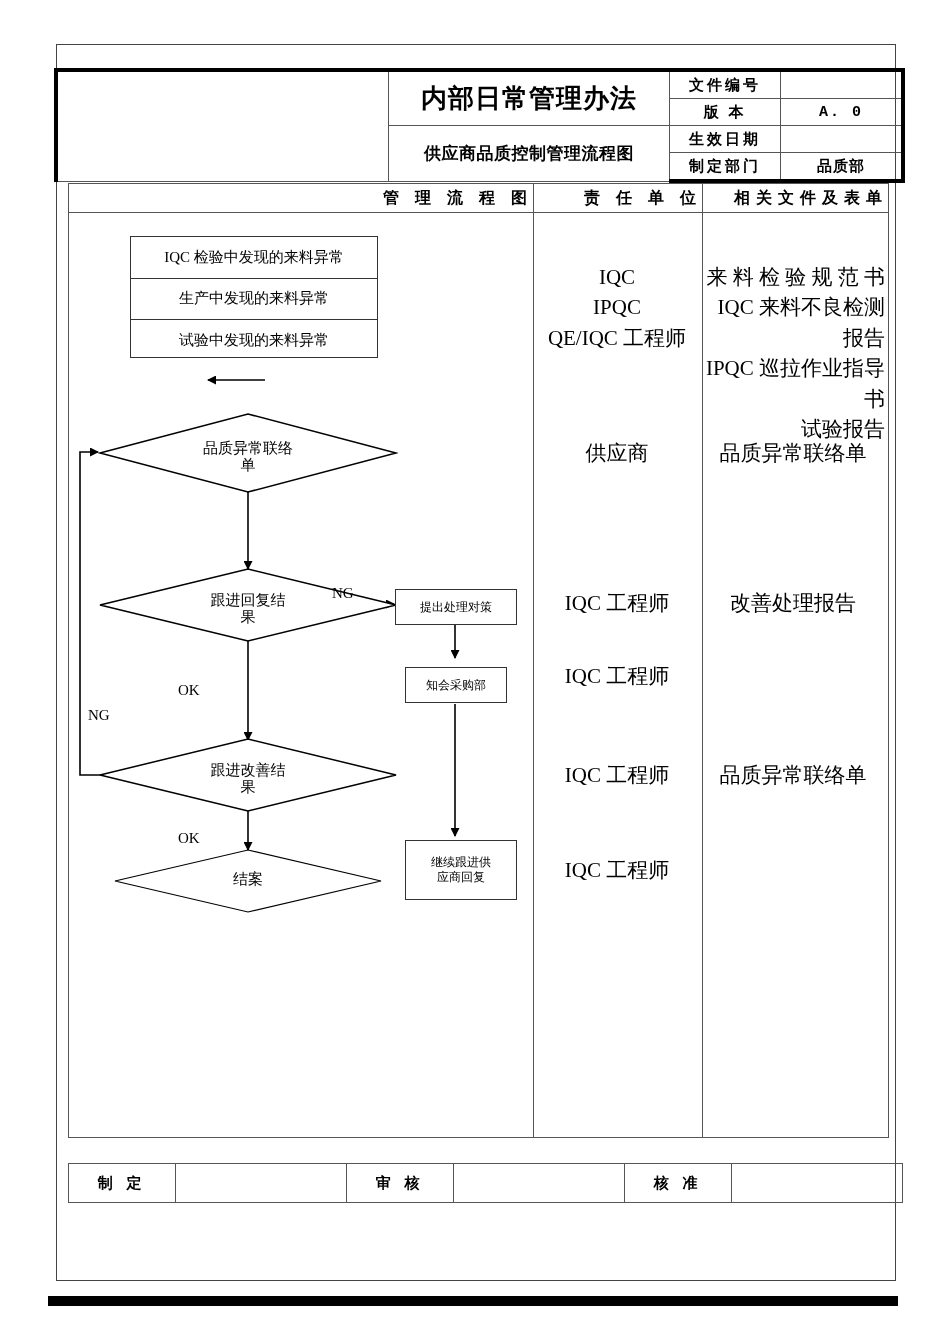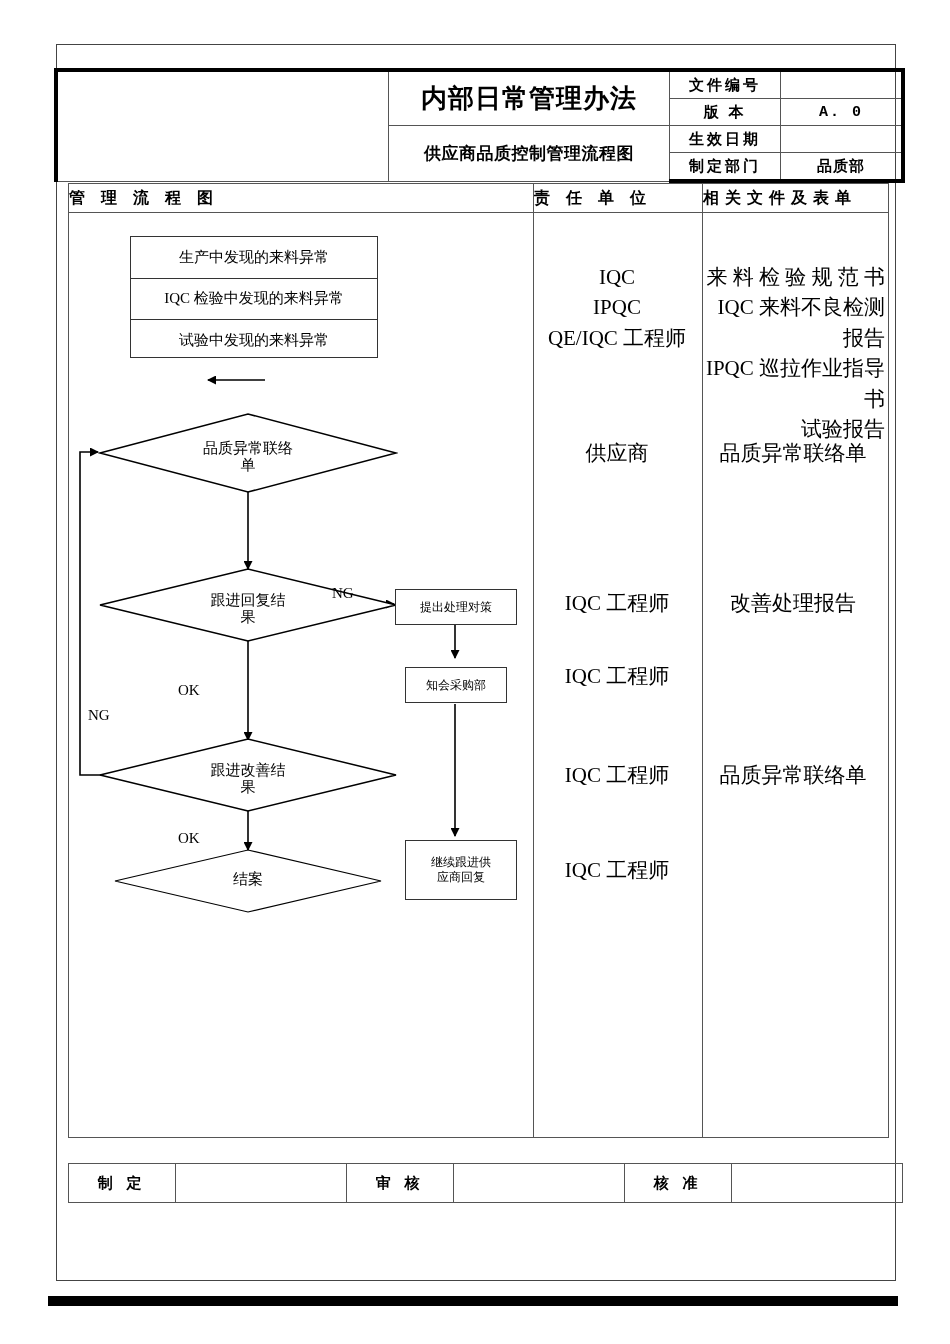--- a/index.html
+++ b/index.html
@@ -103,21 +103,21 @@
   #main-table td, #main-table th {
     border: 1px solid #555;
     padding: 0;
     vertical-align: top;
   }
   #main-table thead th {
     height: 28px;
     font-size: 16px;
     font-weight: bold;
     letter-spacing: 6px;
-    text-align: left;
+    text-align: right;
     vertical-align: middle;
   }
   .col-flow { width: 464px; }
   .col-resp { width: 168px; }
   .col-docs { width: 185px; }
 
   
   #flow-canvas {
     position: absolute;
     left: 68px;
@@ -272,22 +272,22 @@
     <line x1="180" y1="427" x2="180" y2="528" stroke="#000" stroke-width="1.6" marker-end="url(#ah)"></line>
 
     <line x1="387" y1="492" x2="387" y2="624" stroke="#000" stroke-width="1.6" marker-end="url(#ah)"></line>
 
     <line x1="180" y1="597" x2="180" y2="638" stroke="#000" stroke-width="1.6" marker-end="url(#ah)"></line>
 
     <path d="M 88 563 L 12 563 L 12 240 L 30 240" fill="none" stroke="#000" stroke-width="1.6" marker-end="url(#ah)"></path>
   </svg>
 
   <div id="source-stack">
+    <div class="row">IQC 检验中发现的来料异常</div>
     <div class="row">生产中发现的来料异常</div>
-    <div class="row">IQC 检验中发现的来料异常</div>
     <div class="row">试验中发现的来料异常</div>
   </div>
 
   <svg style="position:absolute;left:30px;top:200px;" width="300" height="82">
     <polygon points="2,41 150,2 298,41 150,80" fill="#fff" stroke="#000" stroke-width="1.5"></polygon>
   </svg>
   <div class="node-text" style="left:30px;top:228px;width:300px;">
     <span>品质异常联络</span>
     <div class="small2">单</div>
   </div>

